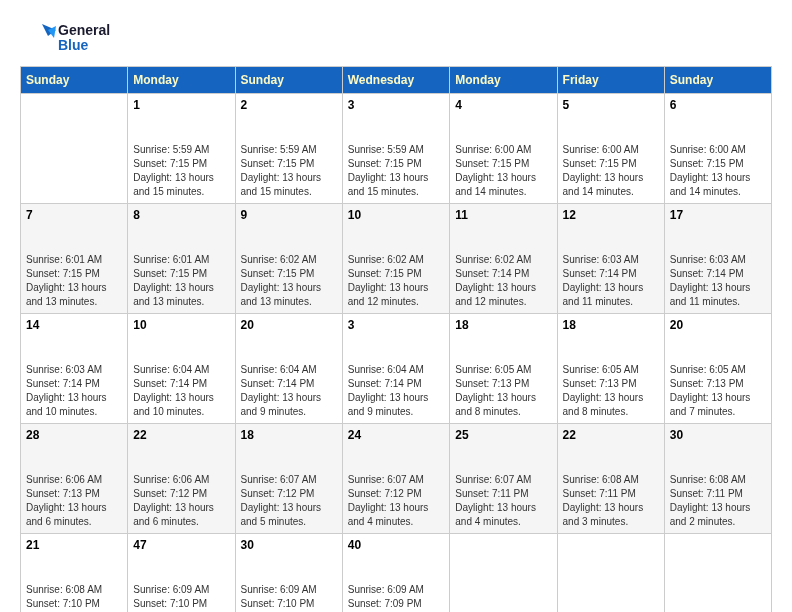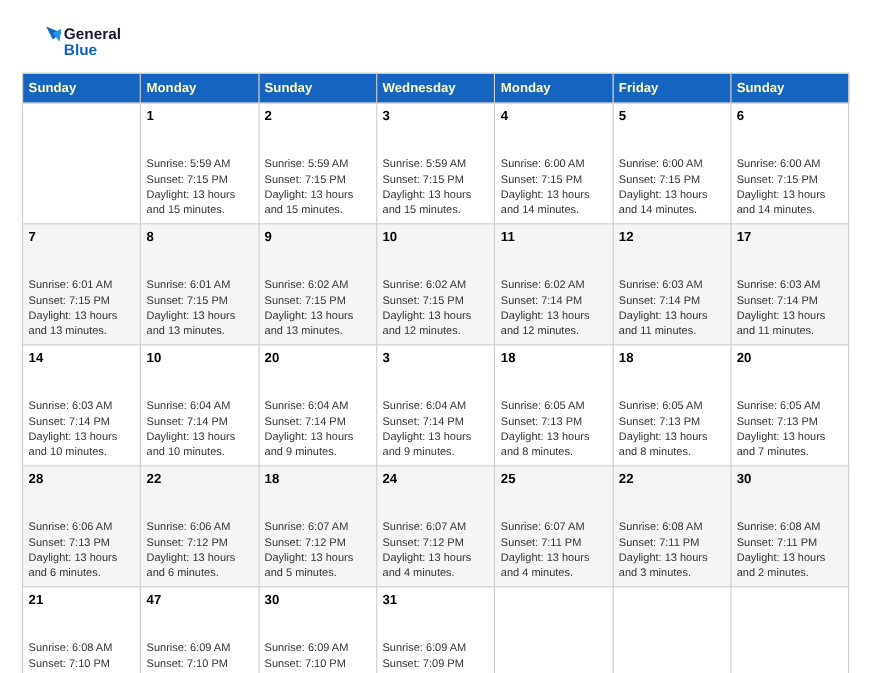--- a/index.html
+++ b/index.html
@@ -331,21 +331,21 @@
 and 1 minute.</div>
         </td>
         <td>
           <span class="day-num">30</span>
           <div class="day-info" style="white-space: pre-line;">Sunrise: 6:09 AM
 Sunset: 7:10 PM
 Daylight: 13 hours
 and 0 minutes.</div>
         </td>
         <td>
-          <span class="day-num">31</span>
+          <span class="day-num">40</span>
           <div class="day-info" style="white-space: pre-line;">Sunrise: 6:09 AM
 Sunset: 7:09 PM
 Daylight: 12 hours
 and 59 minutes.</div>
         </td>
         <td class="empty-cell"></td>
         <td class="empty-cell"></td>
         <td class="empty-cell"></td>
       </tr>
     </tbody>

